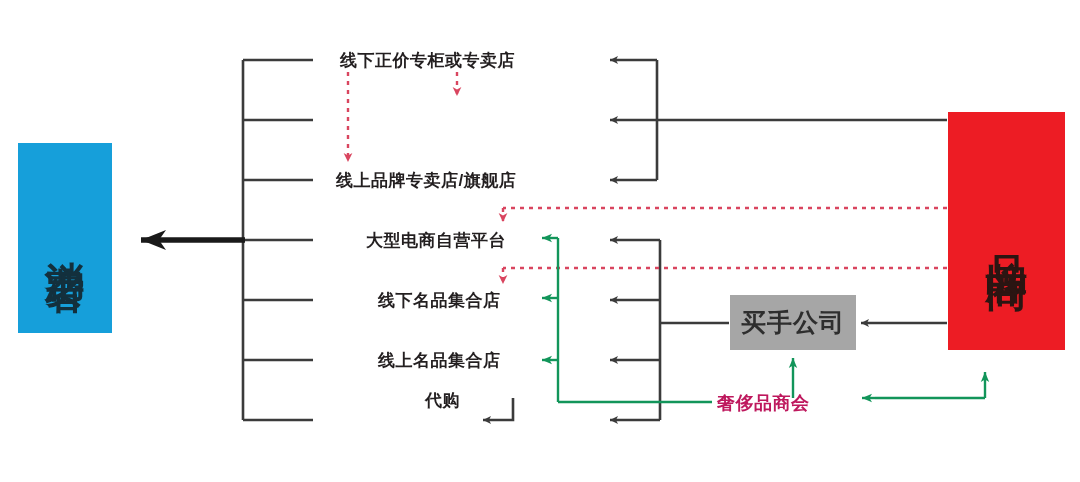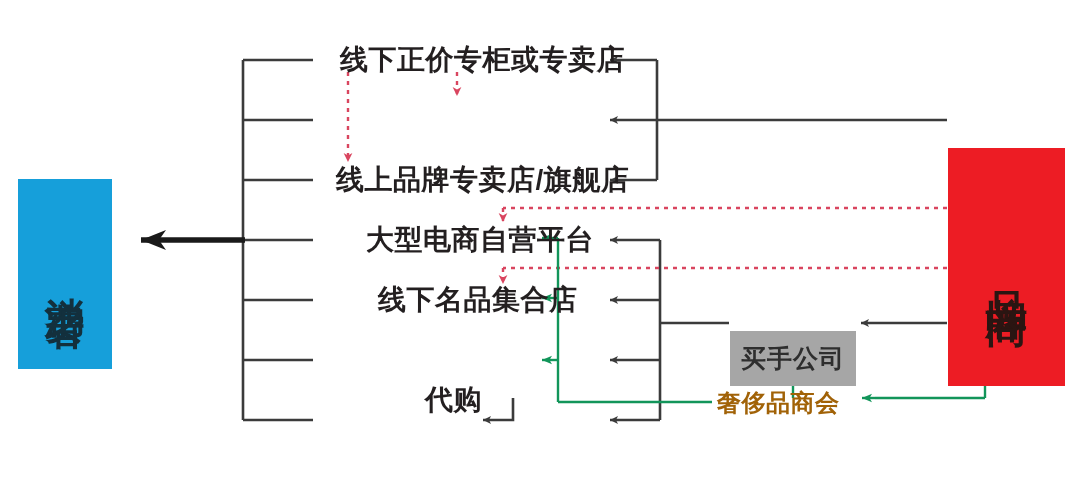--- a/index.html
+++ b/index.html
@@ -23,21 +23,20 @@
     top: 0;
     width: 1080px;
     height: 482px;
   }
   .node-box {
     position: absolute;
     display: flex;
     align-items: center;
     justify-content: center;
     box-sizing: border-box;
-    margin-top: 36px;
   }
   .vert-box {
     writing-mode: vertical-rl;
     text-orientation: upright;
     font-weight: bold;
     letter-spacing: 6px;
     line-height: 1;
   }
   #consumer-box {
     left: 18px;
@@ -69,36 +68,36 @@
     background: #a6a6a6;
   }
   #buyer-box .box-label {
     font-size: 25px;
     font-weight: bold;
     color: #2e2e2e;
     letter-spacing: 1px;
   }
   .chan-label {
     position: absolute;
-    font-size: 28px;
+    font-size: 17px;
     font-weight: bold;
     color: #231f20;
     white-space: nowrap;
     text-align: right;
     letter-spacing: 0.5px;
     transform: translateY(-50%);
   }
   #assoc-label {
     position: absolute;
     left: 717px;
     top: 403px;
     transform: translateY(-50%);
-    font-size: 24px;
-    font-weight: bold;
-    color: #a16207;
+    font-size: 18px;
+    font-weight: bold;
+    color: #be185d;
     white-space: nowrap;
     letter-spacing: 0.5px;
   }
 </style>
 </head>
 <body>
 
 <div id="canvas">
 
   <svg class="wires" viewBox="0 0 1080 482">
@@ -195,15 +194,16 @@
   <div class="node-box" id="buyer-box">
     <span class="box-label">买手公司</span>
   </div>
 
   <div id="assoc-label">奢侈品商会</div>
 
   <div class="chan-label" style="left:340px; top:60px;">线下正价专柜或专卖店</div>
   <div class="chan-label" style="left:336px; top:180px;text-align:center;">线上品牌专卖店/旗舰店</div>
   <div class="chan-label" style="left:378px; top:300px;">线下名品集合店</div>
   <div class="chan-label" style="left:366px; top:240px;">大型电商自营平台</div>
+  <div class="chan-label" style="left:378px; top:360px;">线上名品集合店</div>
   <div class="chan-label" style="left:425px; top:400px;">代购</div>
 
 </div>
 
 </body></html>

